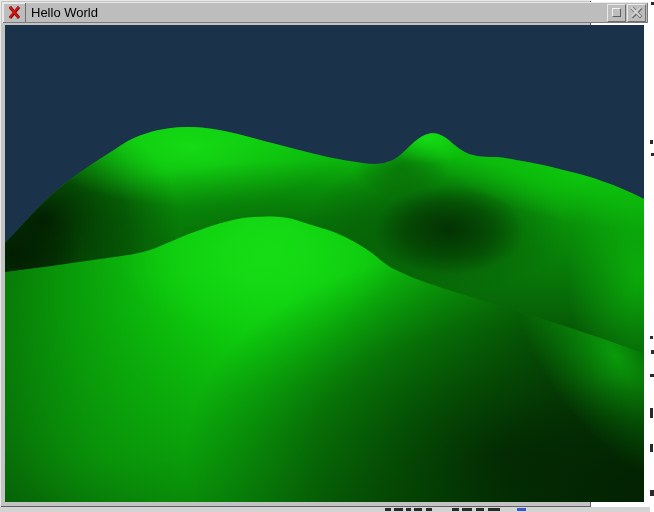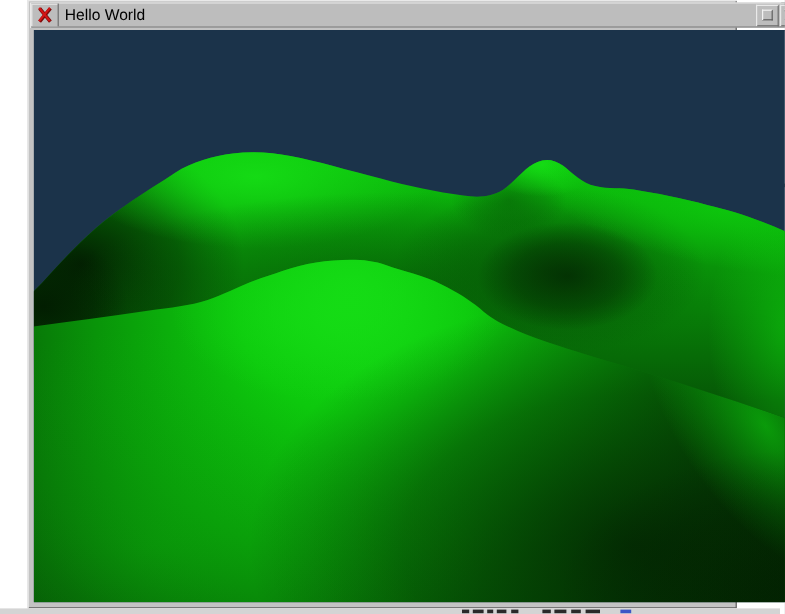--- a/index.html
+++ b/index.html
@@ -12,21 +12,20 @@
   .bottom-strip{position:absolute;left:0;top:507px;width:654px;height:5px;background:var(--desktop_strip,#d4d4d4);}
   .right-sliver{position:absolute;left:650px;top:0;width:4px;height:512px;background:var(--desktop_bg,#fff);}
   .frag{position:absolute;background:var(--fragment_dark,#2a2a2a);}
   .frag.blue{background:var(--fragment_blue,#3c57c6);}
 
   
   .window{
     position:absolute;left:0;top:0;width:591px;height:507px;
     background:var(--border_gray,#c3c3c3);
     box-shadow:inset 1px 1px 0 var(--bevel_light,#e9e9e9), inset -1px -1px 0 var(--bevel_dark,#5f5f5f);
-    margin-left:23px;
   }
   .titlebar{
     position:absolute;left:2px;top:2px;width:646px;height:21px;
     background:var(--titlebar,#bdbdbd);
     box-shadow:inset 1px 1px 0 var(--bevel_light,#e9e9e9), inset -1px -1px 0 #7a7a7a;
     display:flex;align-items:center;
   }
   .menu-btn{
     width:22px;height:19px;margin:1px 0 1px 1px;flex:0 0 auto;
     background:var(--titlebar,#bdbdbd);

